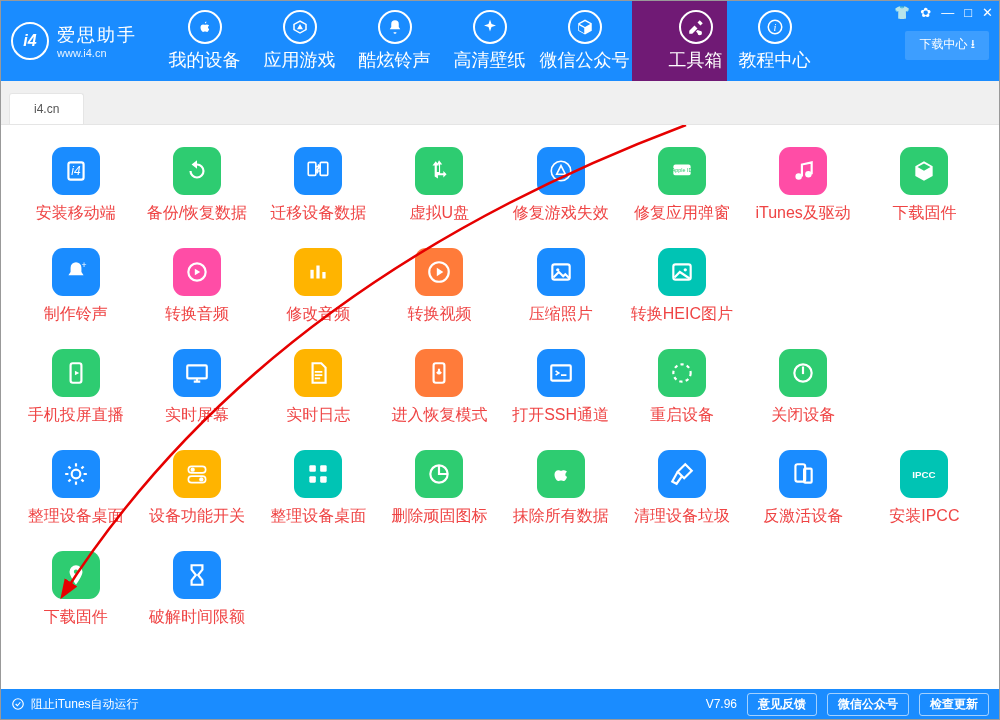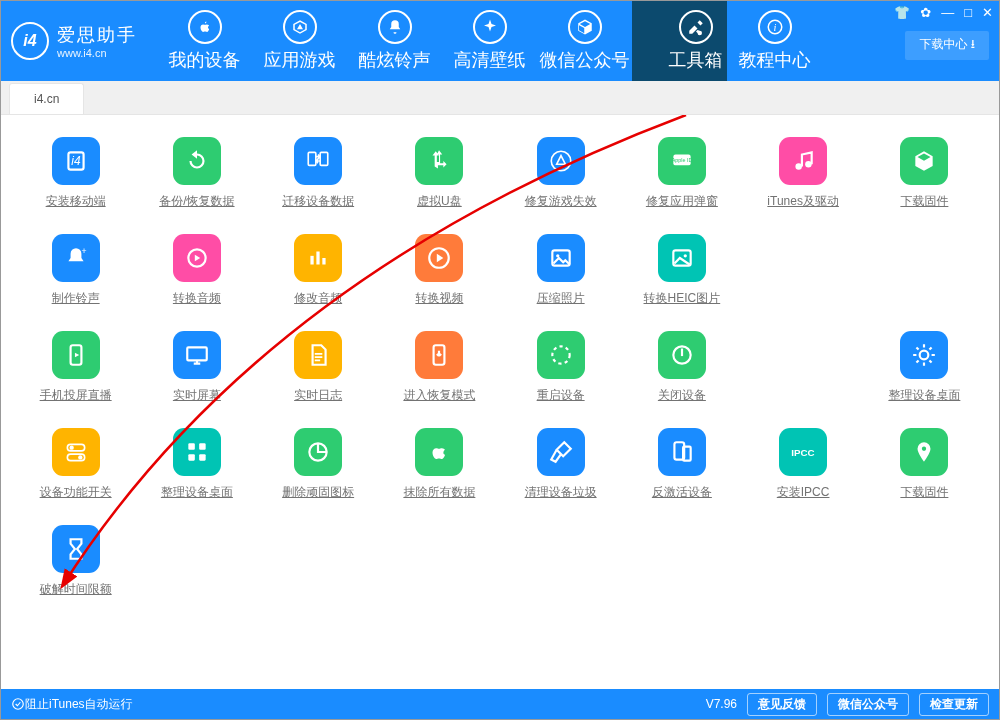--- a/index.html
+++ b/index.html
@@ -5,37 +5,37 @@
   * { box-sizing: border-box; margin: 0; padding: 0; }
   body { font-family: "Microsoft YaHei", Arial, sans-serif; font-size: 12px; background: #f0f0f0; }
   .window { width: 1000px; height: 720px; background: #fff; display: flex; flex-direction: column; border: 1px solid #999; }
   .header { background: #1a8cff; height: 80px; display: flex; align-items: center; padding: 0 10px; position: relative; color: #fff; }
   .logo { display: flex; align-items: center; margin-right: 20px; }
   .logo-badge { width: 38px; height: 38px; border-radius: 50%; border: 2px solid #fff; display:flex; align-items:center; justify-content:center; font-weight:bold; font-size:16px; font-style:italic; margin-right:8px; }
   .logo-text .cn { font-size: 18px; font-weight: normal; letter-spacing:2px; }
   .logo-text .en { font-size: 11px; opacity: .9; }
   .nav { display: flex; flex: 1; }
   .nav-item { width: 95px; display:flex; flex-direction:column; align-items:center; justify-content:center; height:80px; cursor:pointer; }
-  .nav-item.active { background: #0c4a6e; padding-left: 32px; }
+  .nav-item.active { background: #701a75; padding-left: 32px; }
   .nav-icon { width:34px; height:34px; border-radius:50%; border:2px solid #fff; display:flex; align-items:center; justify-content:center; margin-bottom:4px; }
   .nav-icon svg { width:18px; height:18px; fill:#fff; }
   .nav-label { font-size:18px; }
   .winctrl { position:absolute; top:4px; right:6px; display:flex; gap:10px; }
   .winctrl span { cursor:pointer; font-size:13px; }
   .download-center { position:absolute; top:30px; right:10px; background:#3d9eff; padding:4px 14px; border-radius:2px; font-size:12px; cursor:pointer; }
-  .tabbar { background:#f0f0f0; height:34px; display:flex; align-items:flex-end; padding-left:8px; border-bottom:1px solid #e5e5e5;}
+  .tabbar { background:#f0f0f0; height:44px; display:flex; align-items:flex-end; padding-left:8px; border-bottom:1px solid #e5e5e5;}
   .tab { background:#fff; padding:8px 24px; font-size:12px; color:#555; border:1px solid #e5e5e5; border-bottom:none; border-radius:3px 3px 0 0;}
   .content { flex:1; padding:22px 18px 8px; position:relative; overflow:hidden; }
   .grid { display:grid; grid-template-columns: repeat(8, 1fr); column-gap: 8px; row-gap: 24px; }
   .tool { display:flex; flex-direction:column; align-items:center; cursor:pointer; }
   .tile { width:48px; height:48px; border-radius:11px; display:flex; align-items:center; justify-content:center; margin-bottom:8px; }
   .tile svg { width:26px; height:26px; fill:#fff; }
-  .tool-label { color:#737373; font-size:12px; text-align:center; white-space:nowrap;text-decoration:underline; }
+  .tool-label { color:#ef4444; font-size:16px; text-align:center; white-space:nowrap; }
   .footer { background:#1a8cff; height:30px; display:flex; align-items:center; padding:0 10px; color:#fff; font-size:12px; }
-  .footer-left { display:flex; align-items:center; }
+  .footer-left { display:flex; align-items:center; gap:6px; }
   .footer-right { margin-left:auto; display:flex; align-items:center; gap:10px; }
   .footer-btn { border:1px solid rgba(255,255,255,.6); padding:2px 10px; border-radius:3px; cursor:pointer;font-weight:bold; }
   .arrow { position:absolute; top:0; left:0; pointer-events:none; }
 </style>
 </head>
 <body>
 
 <div class="window">
   <div class="header">
     <div class="logo">
@@ -278,20 +278,29 @@
           <div class="tool-label">实时日志</div>
         </div>
         <div class="tool">
           <div class="tile" style="background:#ff7b3a">
             <svg viewBox="0 0 24 24">
               <rect x="7" y="3" width="10" height="18" rx="2" fill="none" stroke="#fff" stroke-width="2"></rect>
               <path d="M12 8v5m0 0l-2-2m2 2l2-2" stroke="#fff" stroke-width="2" fill="none"></path>
             </svg>
           </div>
           <div class="tool-label">进入恢复模式</div>
+        </div>
+        <div class="tool">
+          <div class="tile" style="background:#1a8cff">
+            <svg viewBox="0 0 24 24">
+              <rect x="3" y="5" width="18" height="14" rx="1" fill="none" stroke="#fff" stroke-width="2"></rect>
+              <path d="M7 10l3 2-3 2M12 14h5" stroke="#fff" stroke-width="1.5" fill="none"></path>
+            </svg>
+          </div>
+          <div class="tool-label">打开SSH通道</div>
         </div>
         <div class="tool">
           <div class="tile" style="background:#2ecc71">
             <svg viewBox="0 0 24 24">
               <circle cx="12" cy="12" r="8" fill="none" stroke="#fff" stroke-width="2" stroke-dasharray="3 3"></circle>
             </svg>
           </div>
           <div class="tool-label">重启设备</div>
         </div>
         <div class="tool">

